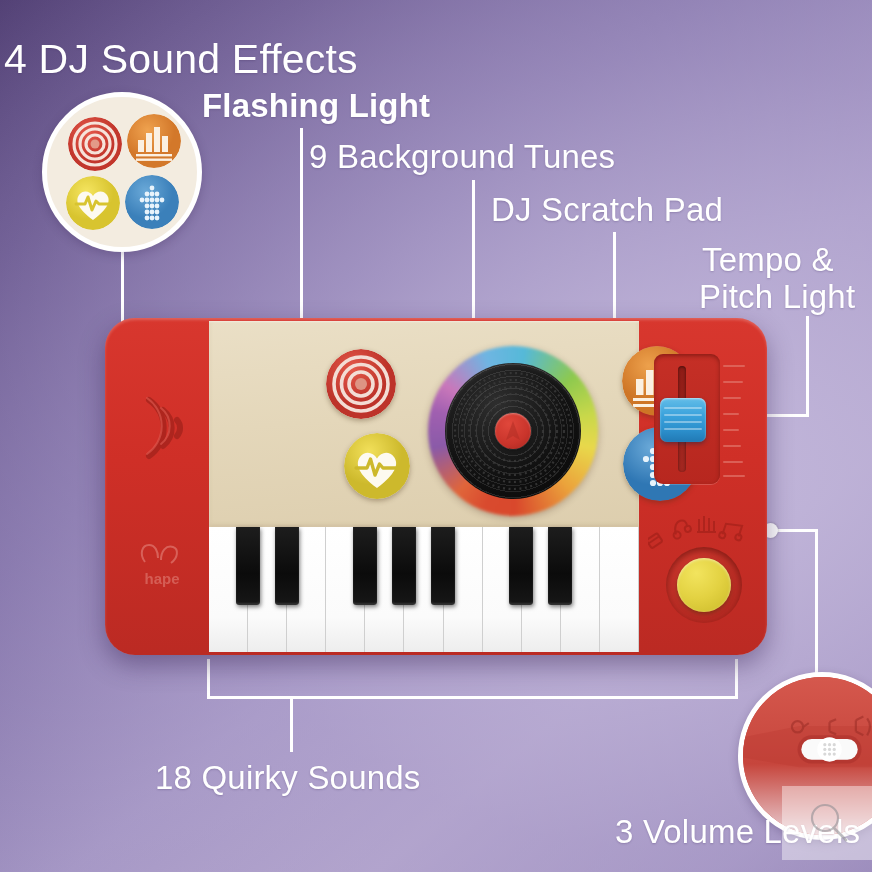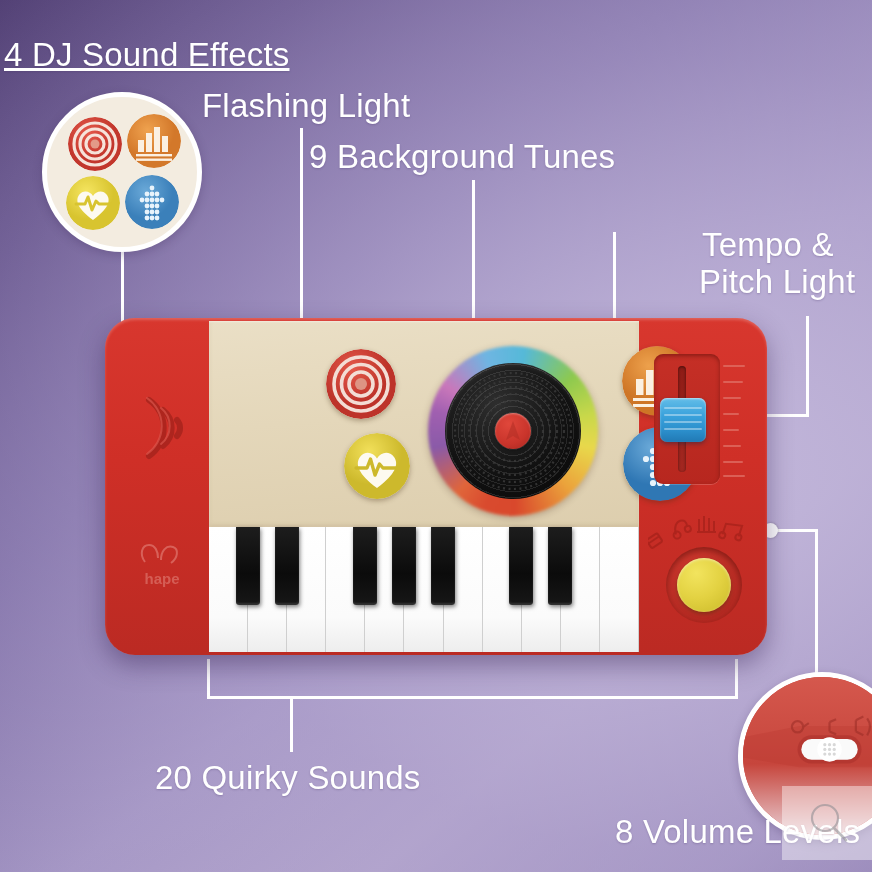--- a/index.html
+++ b/index.html
@@ -14,25 +14,25 @@
       radial-gradient(ellipse 150% 120% at 78% 52%, rgba(196,185,220,.95) 0%, rgba(176,162,206,.55) 38%, rgba(120,103,158,0) 72%),
       linear-gradient(140deg,#4c3a6f 0%, #5c4a83 16%, #7a6aa2 36%, #a496c4 58%, #b3a5cc 74%, #9e8fbe 92%, #8d7cae 100%);
   }
 
   
   .label{
     position:absolute;color:#ffffff;font-weight:400;
     letter-spacing:.2px;line-height:1.12;white-space:nowrap;
     text-shadow:0 1px 2px rgba(60,40,90,.25);
   }
-  .lbl-dj{left:4px;top:37px;font-size:33px;text-decoration:underline;}
-  .lbl-flash{left:202px;top:88px;font-size:33px;}
+  .lbl-dj{left:4px;top:37px;font-size:41px;}
+  .lbl-flash{left:202px;top:88px;font-size:33px;font-weight:bold;}
   .lbl-tunes{left:309px;top:139px;font-size:33px;}
   .lbl-scratch{left:491px;top:192px;font-size:33px;}
-  .lbl-tempo{left:702px;top:227px;font-size:33px;text-align:left;}
+  .lbl-tempo{left:702px;top:242px;font-size:33px;text-align:left;}
   .lbl-tempo .l2{display:block;margin-left:-3px;}
   .lbl-instr{left:155px;top:760px;font-size:33px;text-align:left;}
   .lbl-instr .l2{display:block;}
   .lbl-vol{left:615px;top:814px;font-size:33px;}
 
   
   .ln{position:absolute;background:#ffffff;}
   .dot{position:absolute;width:15px;height:15px;border-radius:50%;
        background:#fff;box-shadow:0 0 3px rgba(0,0,0,.28);}
 
@@ -507,28 +507,29 @@
             <circle cx="92" cy="82" r="1.7"></circle>
             <circle cx="97" cy="82" r="1.7"></circle>
         </g>
       </g>
     </svg>
   </div>
 
   <div class="label lbl-dj">4 DJ Sound Effects</div>
   <div class="label lbl-flash">Flashing Light</div>
   <div class="label lbl-tunes">9 Background Tunes</div>
+  <div class="label lbl-scratch">DJ Scratch Pad</div>
   <div class="label lbl-tempo">
     <span>Tempo &amp;</span>
     <span class="l2">Pitch Light</span>
   </div>
   <div class="label lbl-instr">
-    <span class="l2">20 Quirky Sounds</span>
+    <span class="l2">18 Quirky Sounds</span>
   </div>
-  <div class="label lbl-vol">8 Volume Levels</div>
+  <div class="label lbl-vol">3 Volume Levels</div>
 
   <div id="zoom-overlay"></div>
   <svg id="zoom-glass" viewBox="0 0 46 46">
     <circle cx="19" cy="18" r="13" fill="none" stroke="#8b8b90" stroke-width="2.2"></circle>
     <line x1="28" y1="28" x2="40" y2="40" stroke="#8b8b90" stroke-width="2.6" stroke-linecap="round"></line>
   </svg>
 
 </div>
 
 </body></html>

